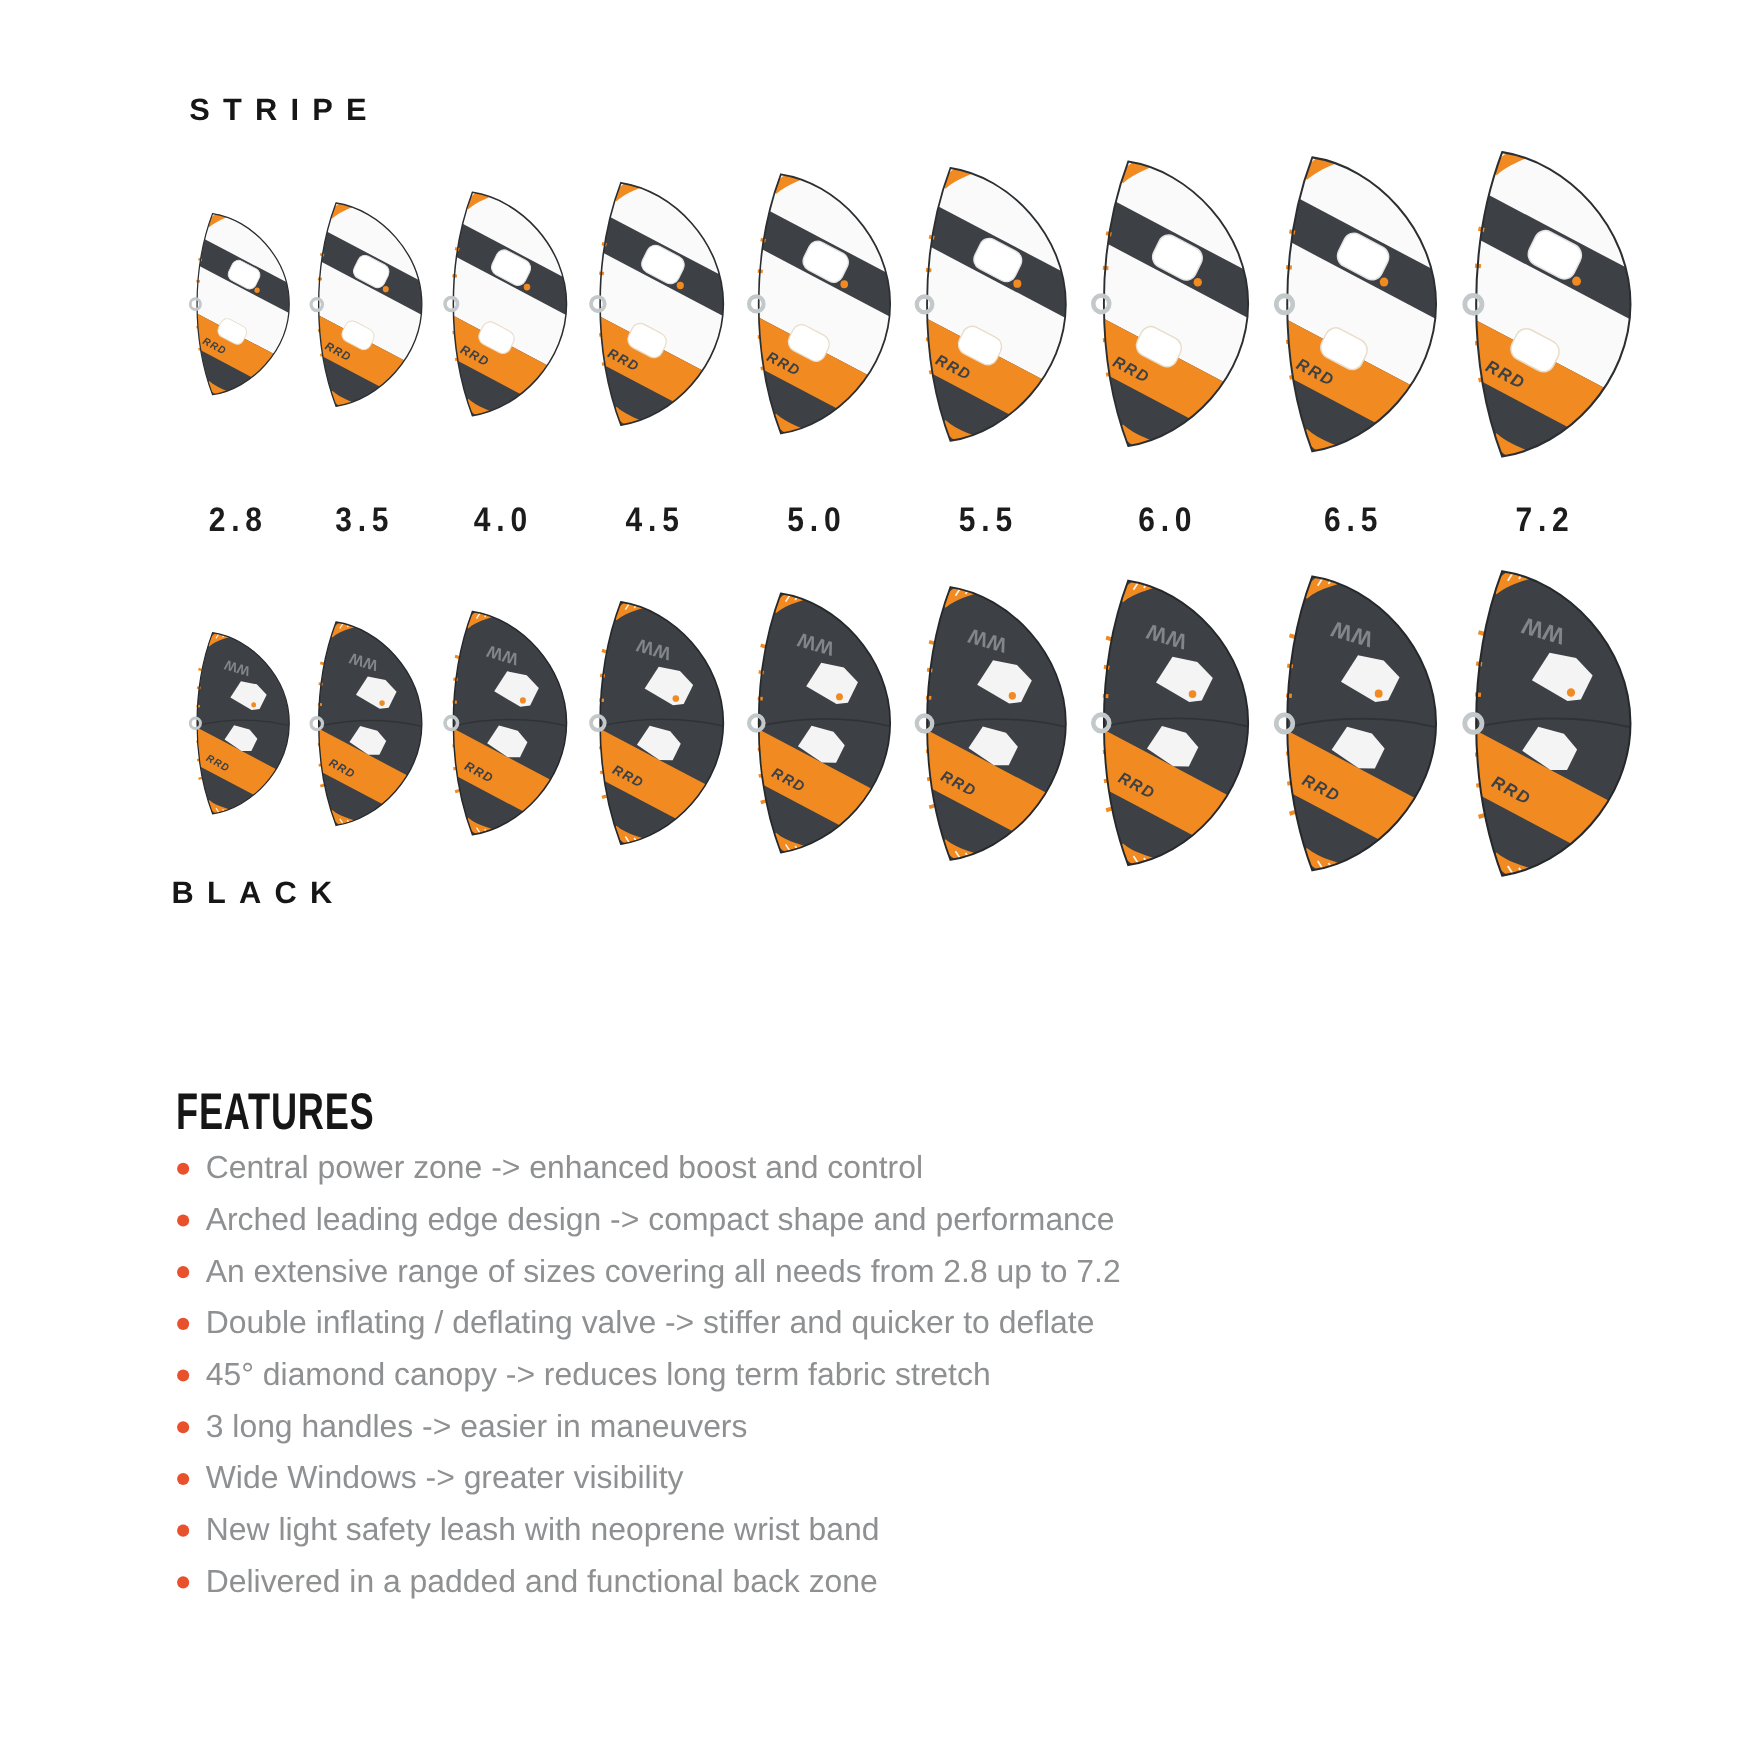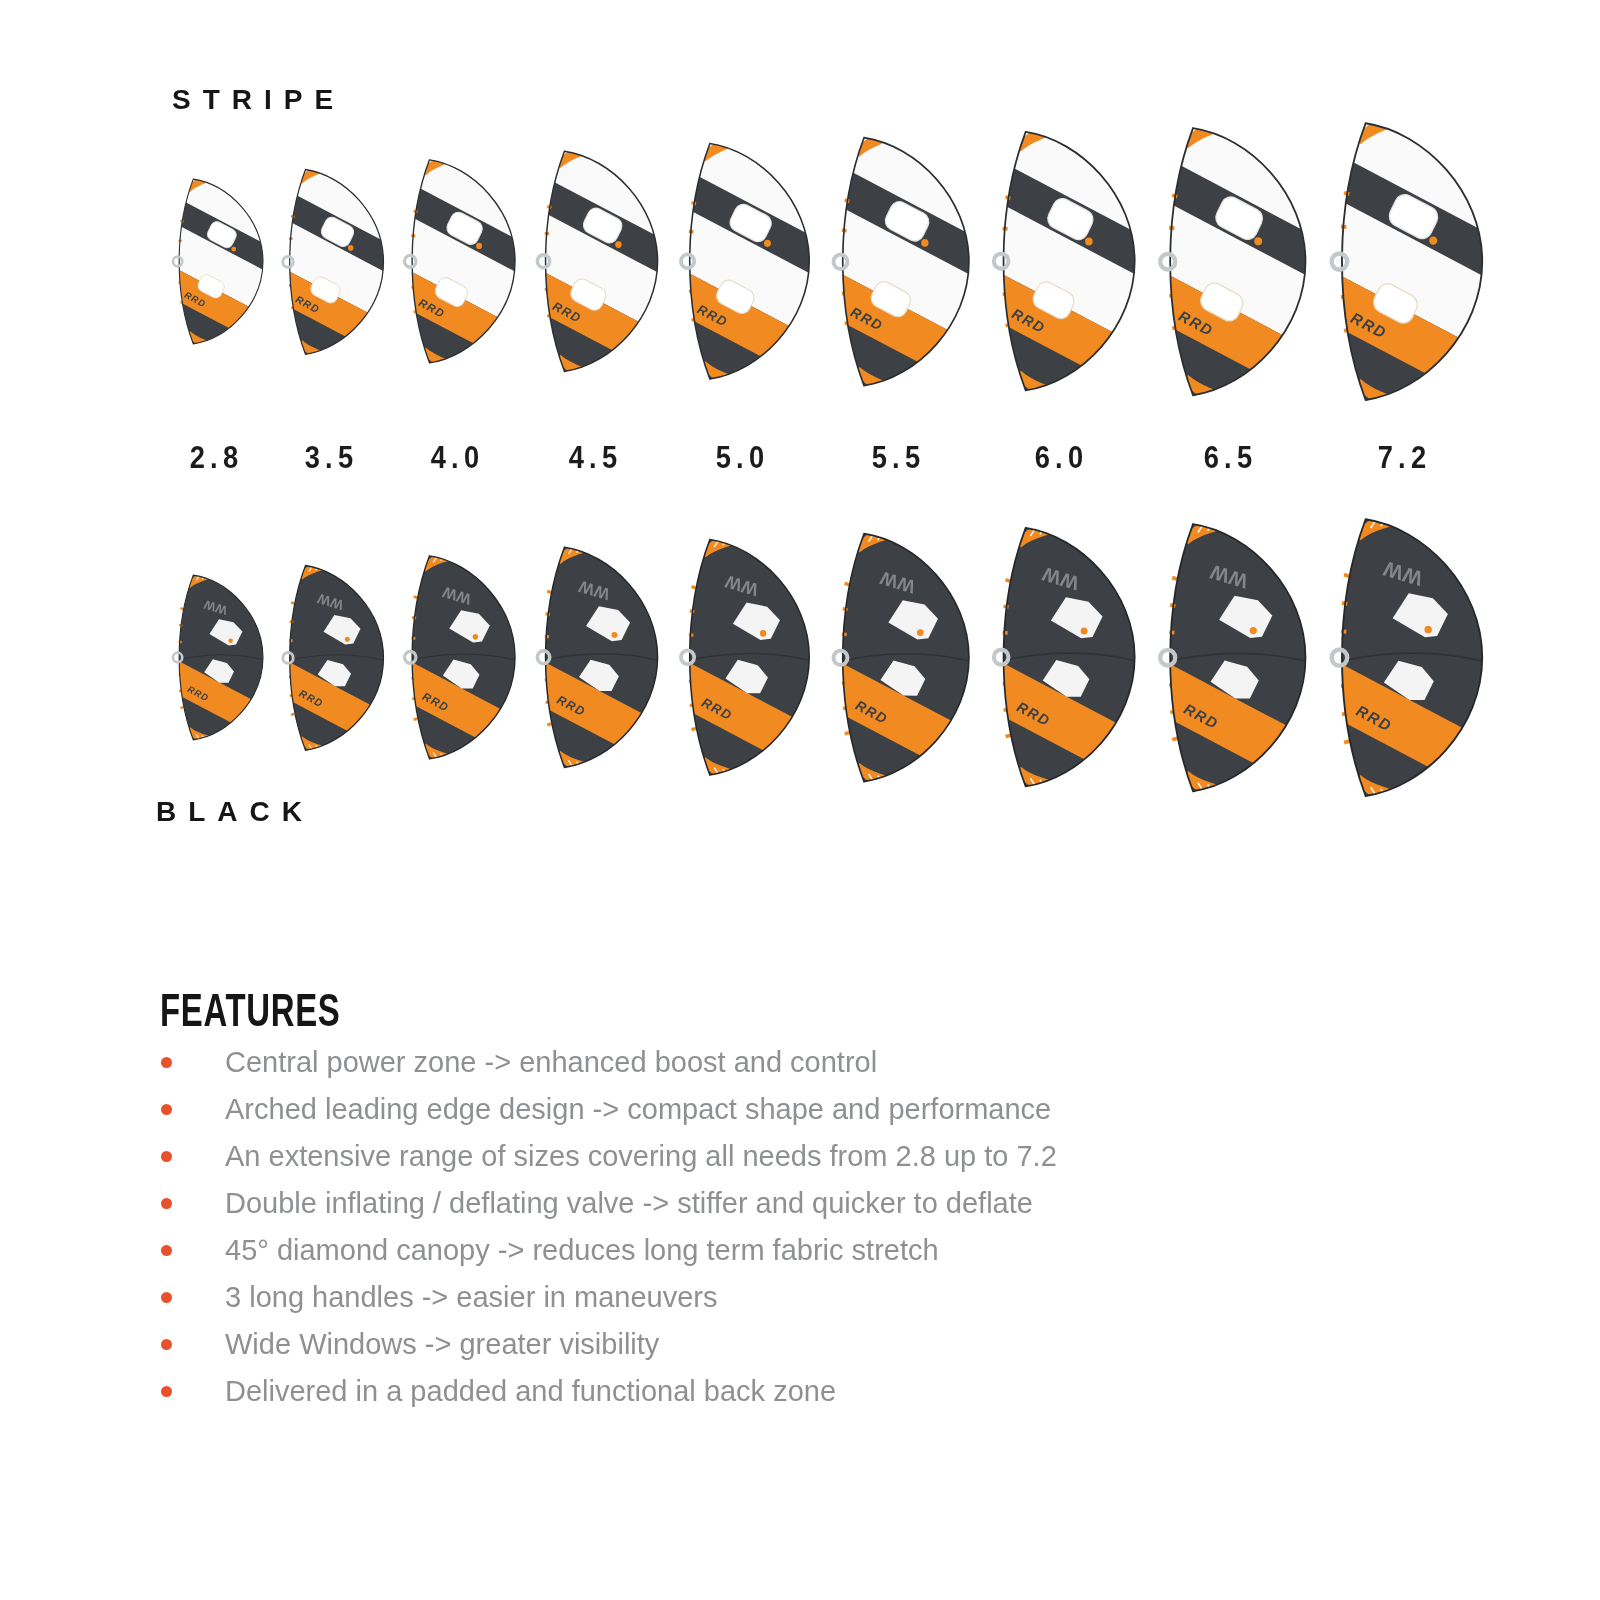--- a/index.html
+++ b/index.html
@@ -15,38 +15,38 @@
     position:relative;width:1600px;height:1600px;background:#ffffff;
     font-family:"Liberation Sans", sans-serif;overflow:hidden;
   }
   .section-title{
     position:absolute;font-weight:bold;font-size:28px;letter-spacing:12px;
     color:var(--heading-black);
   }
   .stripe-title{left:172px;top:84px;}
   .black-title{left:156px;top:796px;}
   .wings-row{position:absolute;left:166px;display:flex;align-items:flex-start;gap:8px;}
-  #stripe-row{top:112px;}
+  #stripe-row{top:127px;}
   #black-row{top:508px;}
   .wing-slot{display:flex;flex-direction:column;align-items:center;}
   .wing-box{height:300px;display:flex;align-items:center;justify-content:center;}
   .size-label{
     margin-top:28px;font-weight:bold;font-size:31px;letter-spacing:6px;
     color:#1c1c1c;transform:scaleX(0.88);white-space:nowrap;
   }
   .features-heading{
     position:absolute;left:160px;top:982px;font-size:47px;font-weight:bold;
     color:var(--heading-black);transform:scaleX(0.70);transform-origin:left top;
     letter-spacing:1px;
   }
   #features-list{
     position:absolute;left:161px;top:1046px;width:1320px;
     list-style:none;margin:0;padding:0;
   }
-  #features-list li{display:flex;align-items:flex-start;margin-bottom:14px;gap:38px;}
+  #features-list li{display:flex;align-items:flex-start;margin-bottom:14px;}
   .bullet{
     flex:0 0 auto;width:11px;height:11px;border-radius:50%;
     background:var(--bullet-red);margin:11px 15px 0 0;
   }
   .feature-text{font-size:29px;line-height:33px;color:var(--feature-gray);}
   .defs-holder{position:absolute;width:0;height:0;overflow:hidden;}
 </style>
 </head>
 <body>
 
@@ -202,20 +202,24 @@
         <span class="bullet"></span>
         <span class="feature-text">45° diamond canopy -&gt; reduces long term fabric stretch</span>
       </li>
       <li>
         <span class="bullet"></span>
         <span class="feature-text">3 long handles -&gt; easier in maneuvers</span>
       </li>
       <li>
         <span class="bullet"></span>
         <span class="feature-text">Wide Windows -&gt; greater visibility</span>
+      </li>
+      <li>
+        <span class="bullet"></span>
+        <span class="feature-text">New light safety leash with neoprene wrist band</span>
       </li>
       <li>
         <span class="bullet"></span>
         <span class="feature-text">Delivered in a padded and functional back zone</span>
       </li>
     </ul>
 
   <svg class="defs-holder" aria-hidden="true">
     <defs>
       <clipPath id="clip-wing">

